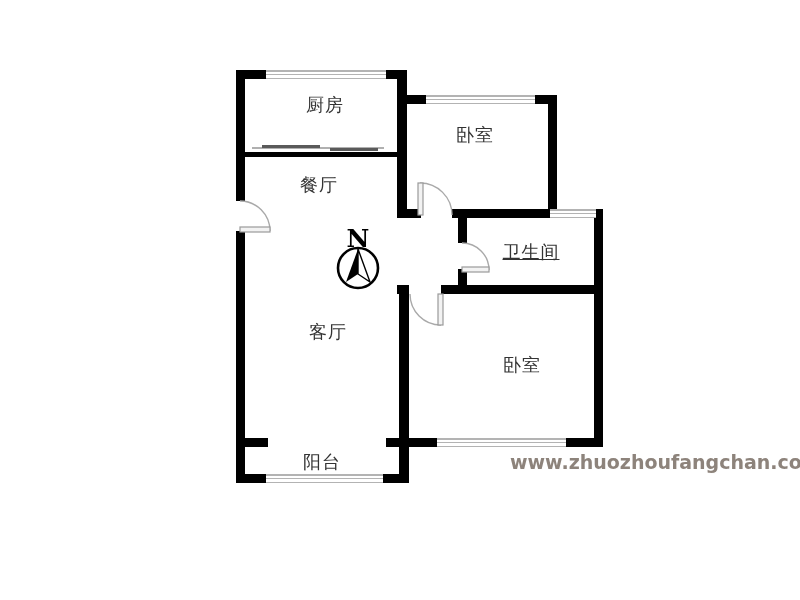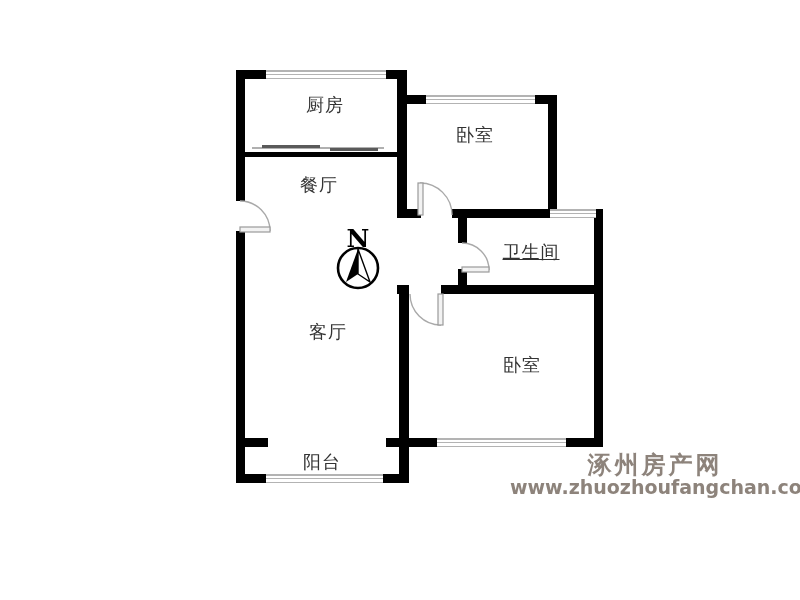--- a/index.html
+++ b/index.html
@@ -90,17 +90,16 @@
 
   <div class="room-label" style="left:325px;top:105px;">厨房</div>
   <div class="room-label" style="left:475px;top:135px;">卧室</div>
   <div class="room-label" style="left:319px;top:185px;">餐厅</div>
   <div class="room-label" style="left:531px;top:252px;text-decoration:underline;">卫生间</div>
   <div class="room-label" style="left:328px;top:332px;">客厅</div>
   <div class="room-label" style="left:522px;top:365px;">卧室</div>
   <div class="room-label" style="left:322px;top:462px;text-align:center;">阳台</div>
 
   <div class="watermark">
-    <div class="wm-name">涿州房产网</div>
     <div class="wm-url">www.zhuozhoufangchan.com</div>
   </div>
 
 </div>
 
 </body></html>

